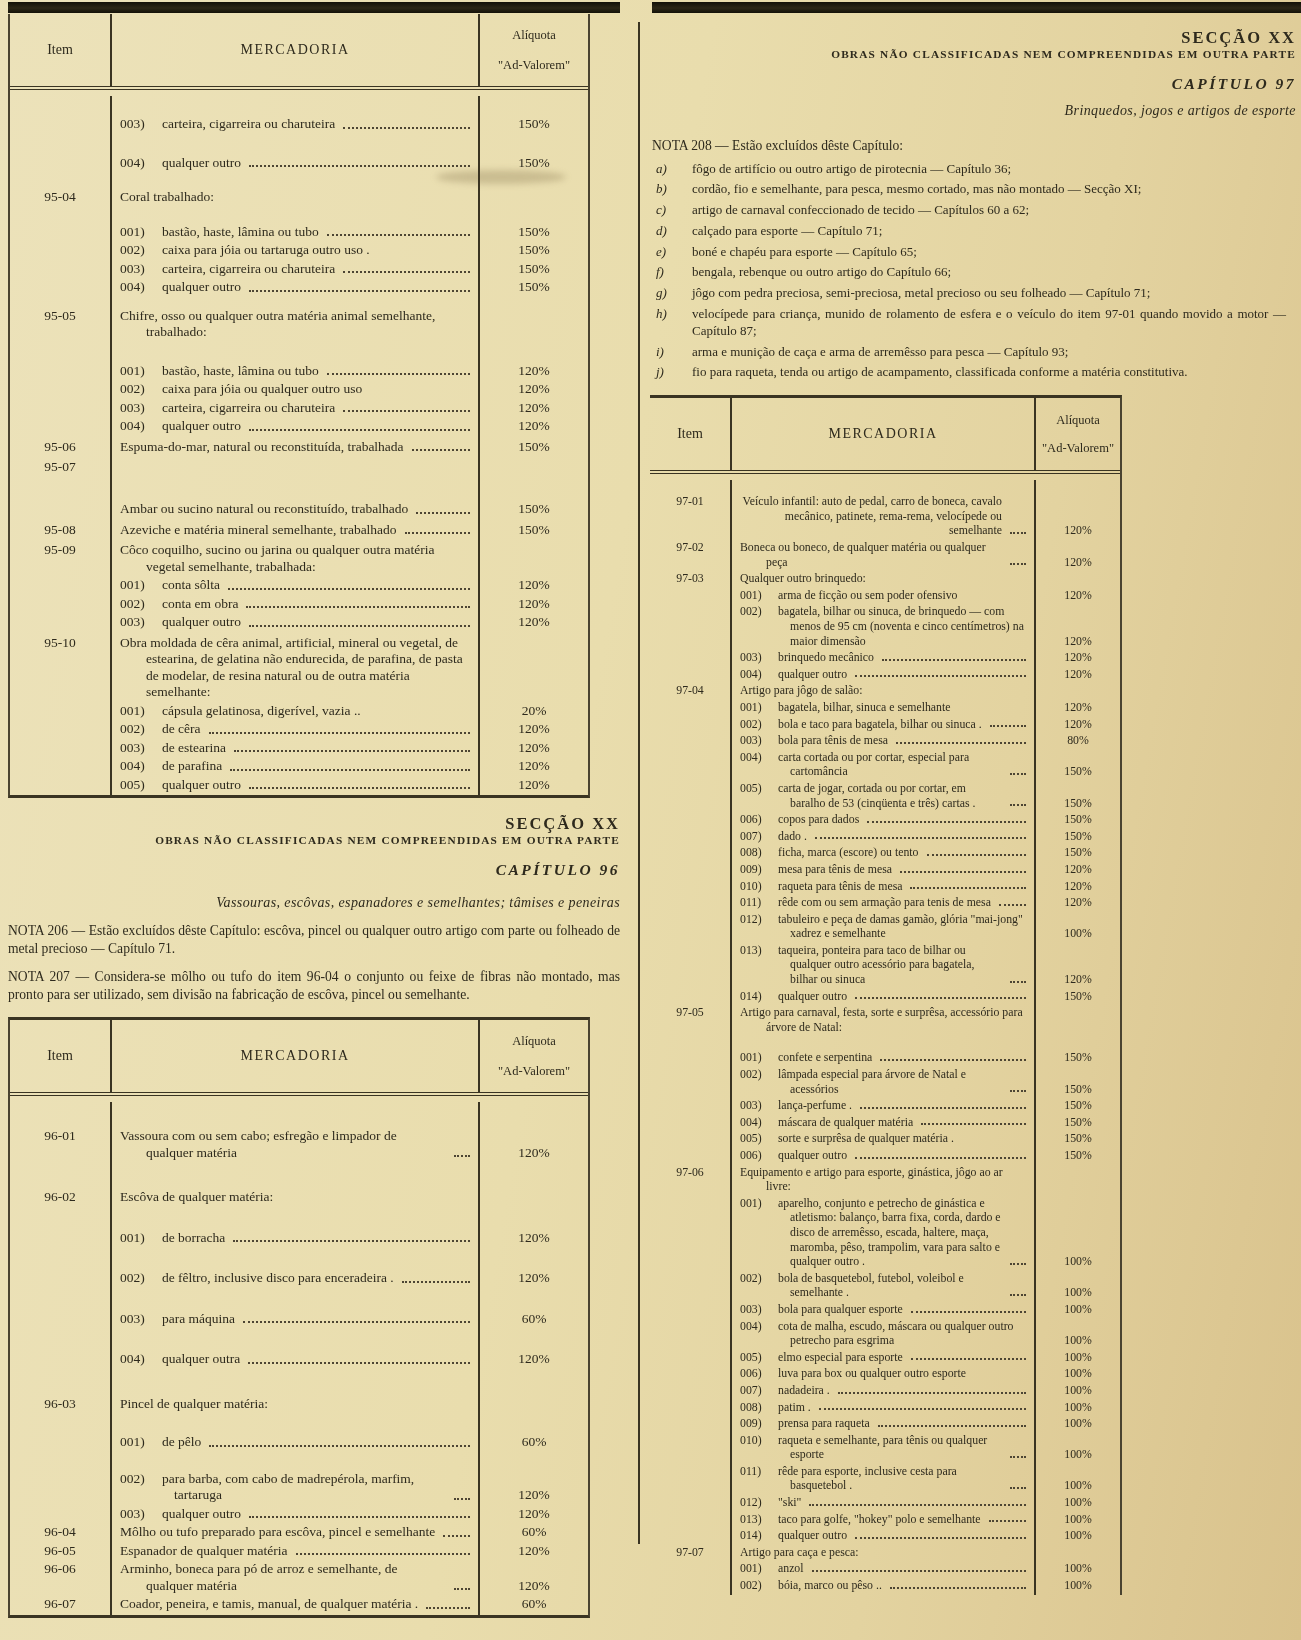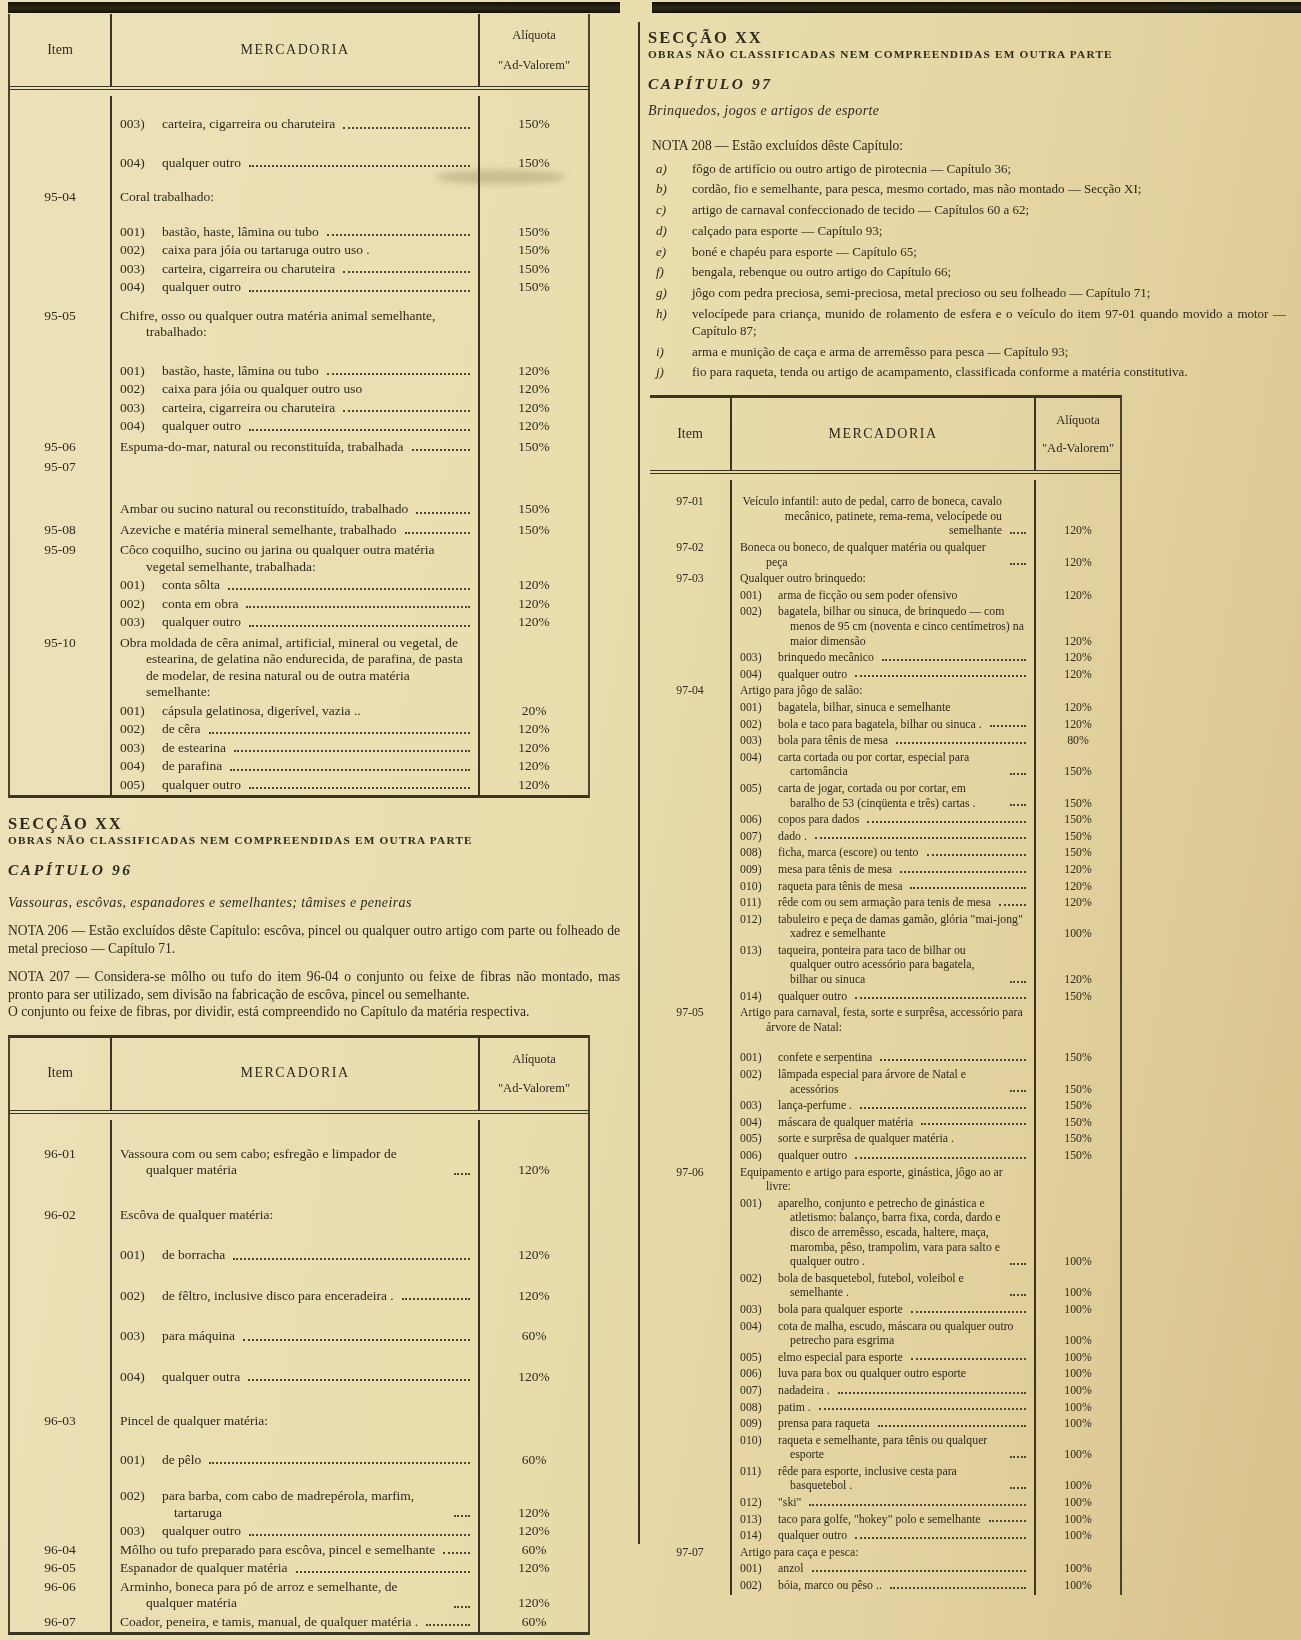--- a/index.html
+++ b/index.html
@@ -52,21 +52,21 @@
   .tbl-right .tdesc .code{width:38px;}
   .tdesc .dtext{flex:0 1 auto;min-width:0;}
   .tdesc.top .dtext{padding-left:26px;text-indent:-26px;}
   .tdesc.sub .dtext{padding-left:12px;text-indent:-12px;}
   .leader{flex:1 1 16px;min-width:16px;height:0;border-bottom:2px dotted var(--dot);align-self:flex-end;margin:0 4px 4px 8px;}
   .trate{display:flex;flex-direction:column;justify-content:flex-end;align-items:center;border-left:2px solid var(--rule);padding-bottom:2px;flex-shrink:0;}
   .tbl-left .trate{width:108px;}
   .tbl-right .trate{width:84px;}
 
   
-  .sect{text-align:left;}
+  .sect{text-align:right;}
   .sect-title{font-weight:bold;font-size:16.5px;letter-spacing:2px;margin-top:16px;}
   .sect-caps{font-weight:bold;font-size:11.3px;letter-spacing:1.2px;}
   .sect-chap{font-style:italic;font-weight:bold;font-size:15.5px;letter-spacing:2.5px;margin-top:15px;}
   .sect-subject{font-style:italic;font-size:14px;margin-top:16px;letter-spacing:.4px;}
   .note{font-size:13.6px;line-height:17.5px;text-align:justify;margin-top:11px;}
   .col-right .sect-title{margin-top:14px;}
   .col-right .note{margin:8px 6px 0 4px;}
   .excl{margin:6px 10px 14px 4px;}
   .excl-item{display:flex;font-size:13px;line-height:16.8px;margin-top:4px;}
   .excl-letter{font-style:italic;width:36px;flex-shrink:0;padding-left:4px;}
@@ -359,21 +359,20 @@
     </div>
 
     <div class="sect">
       <div class="sect-title">SECÇÃO XX</div>
       <div class="sect-caps">OBRAS NÃO CLASSIFICADAS NEM COMPREENDIDAS EM OUTRA PARTE</div>
       <div class="sect-chap">CAPÍTULO 96</div>
       <div class="sect-subject">Vassouras, escôvas, espanadores e semelhantes; tâmises e peneiras</div>
     </div>
     <div class="note">NOTA 206 — Estão excluídos dêste Capítulo: escôva, pincel ou qualquer outro artigo com parte ou folheado de metal precioso — Capítulo 71.</div>
     <div class="note">NOTA 207 — Considera-se môlho ou tufo do item 96-04 o conjunto ou feixe de fibras não montado, mas pronto para ser utilizado, sem divisão na fabricação de escôva, pincel ou semelhante.</div>
-    <div class="note" style="margin-top:0;">O conjunto ou feixe de fibras, por dividir, está compreendido no Capítulo da matéria respectiva.</div>
 
     <div class="tbl tbl-left bordered-top bordered-bottom" style="margin-top:14px;">
       <div class="thead">
         <div class="hc h-item">Item</div>
         <div class="hc h-merc">MERCADORIA</div>
         <div class="hc h-rate">
           <span>Alíquota</span>
           <span>"Ad-Valorem"</span>
         </div>
       </div>
@@ -544,21 +543,21 @@
         <div class="excl-item">
           <span class="excl-letter">b)</span>
           <span class="excl-text">cordão, fio e semelhante, para pesca, mesmo cortado, mas não montado — Secção XI;</span>
         </div>
         <div class="excl-item">
           <span class="excl-letter">c)</span>
           <span class="excl-text">artigo de carnaval confeccionado de tecido — Capítulos 60 a 62;</span>
         </div>
         <div class="excl-item">
           <span class="excl-letter">d)</span>
-          <span class="excl-text">calçado para esporte — Capítulo 93;</span>
+          <span class="excl-text">calçado para esporte — Capítulo 71;</span>
         </div>
         <div class="excl-item">
           <span class="excl-letter">e)</span>
           <span class="excl-text">boné e chapéu para esporte — Capítulo 65;</span>
         </div>
         <div class="excl-item">
           <span class="excl-letter">f)</span>
           <span class="excl-text">bengala, rebenque ou outro artigo do Capítulo 66;</span>
         </div>
         <div class="excl-item">

